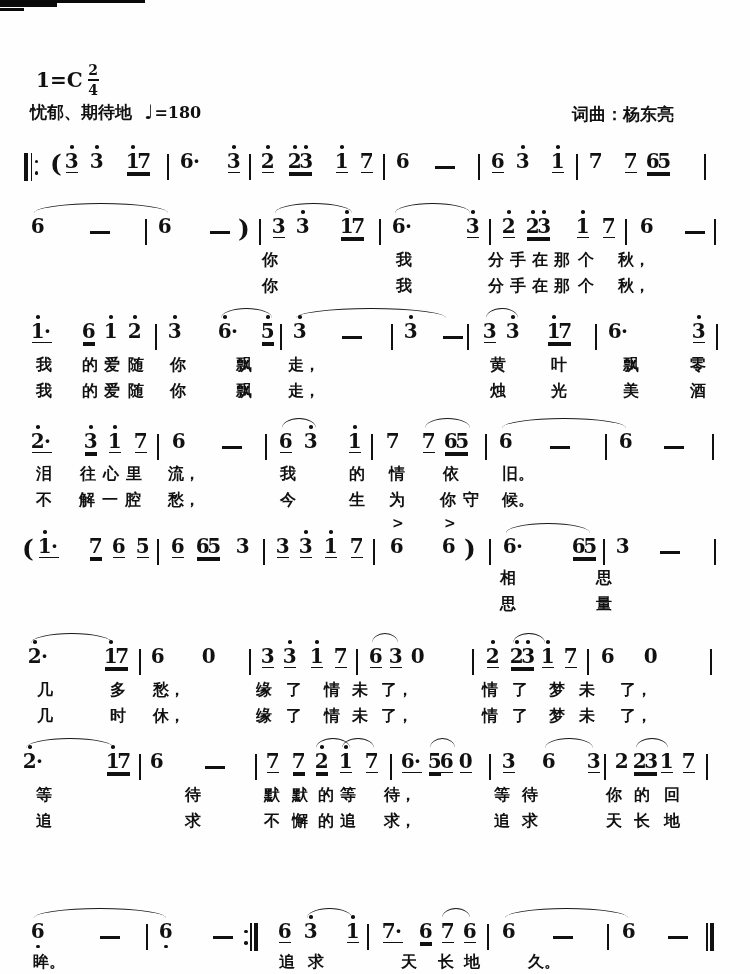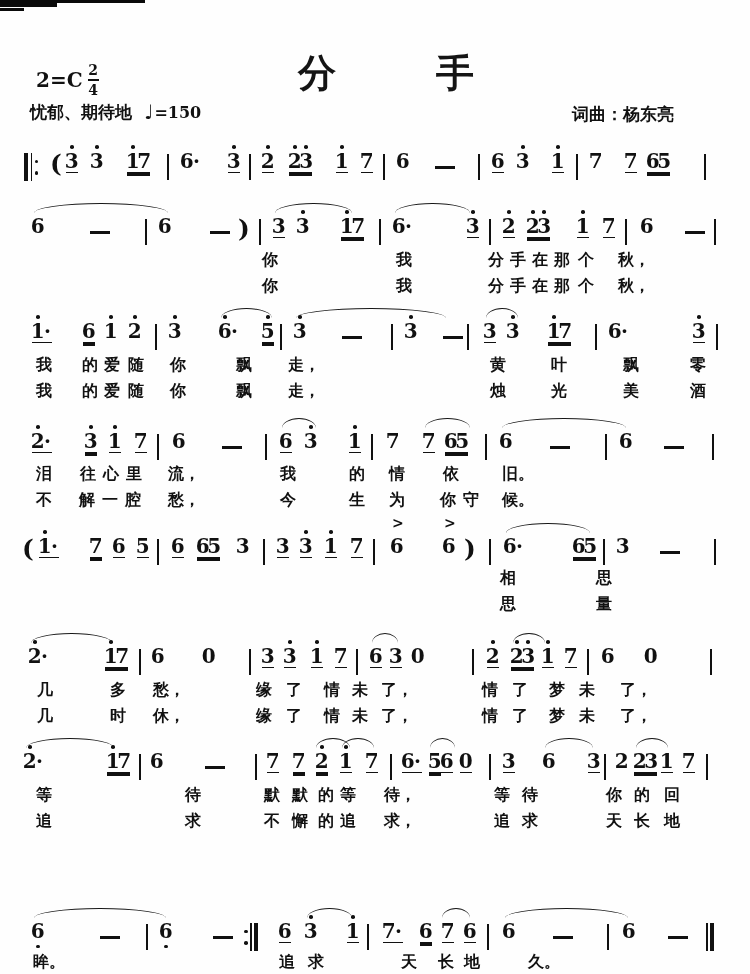--- a/index.html
+++ b/index.html
@@ -51,36 +51,35 @@
 </style>
 </head>
 <body>
 
 <div id="page">
 
   <div class="artifact" style="left:0;top:0;width:57px;height:7px;"></div>
   <div class="artifact" style="left:57px;top:0;width:88px;height:3px;"></div>
   <div class="artifact" style="left:0;top:8px;width:24px;height:3px;"></div>
 
-  <div id="title">分手</div>
 
   <div id="keyrow">
-    <span>2=C</span>
+    <span>1=C</span>
     <span class="frac">
       <span>2</span>
       <span class="fline"></span>
       <span>4</span>
     </span>
   </div>
 
   <div id="moodrow">
     <span>忧郁、期待地</span>
     <span class="tempo">
       <span class="notehead">♩</span>
-      <span>=150</span>
+      <span>=180</span>
     </span>
   </div>
 
   <div id="credit">词曲：杨东亮</div>
 
 
   <div id="systems">
       <div class="rep" style="left: 24px; top: 153px;">
         <i class="thick"></i>
         <i class="thin"></i>

